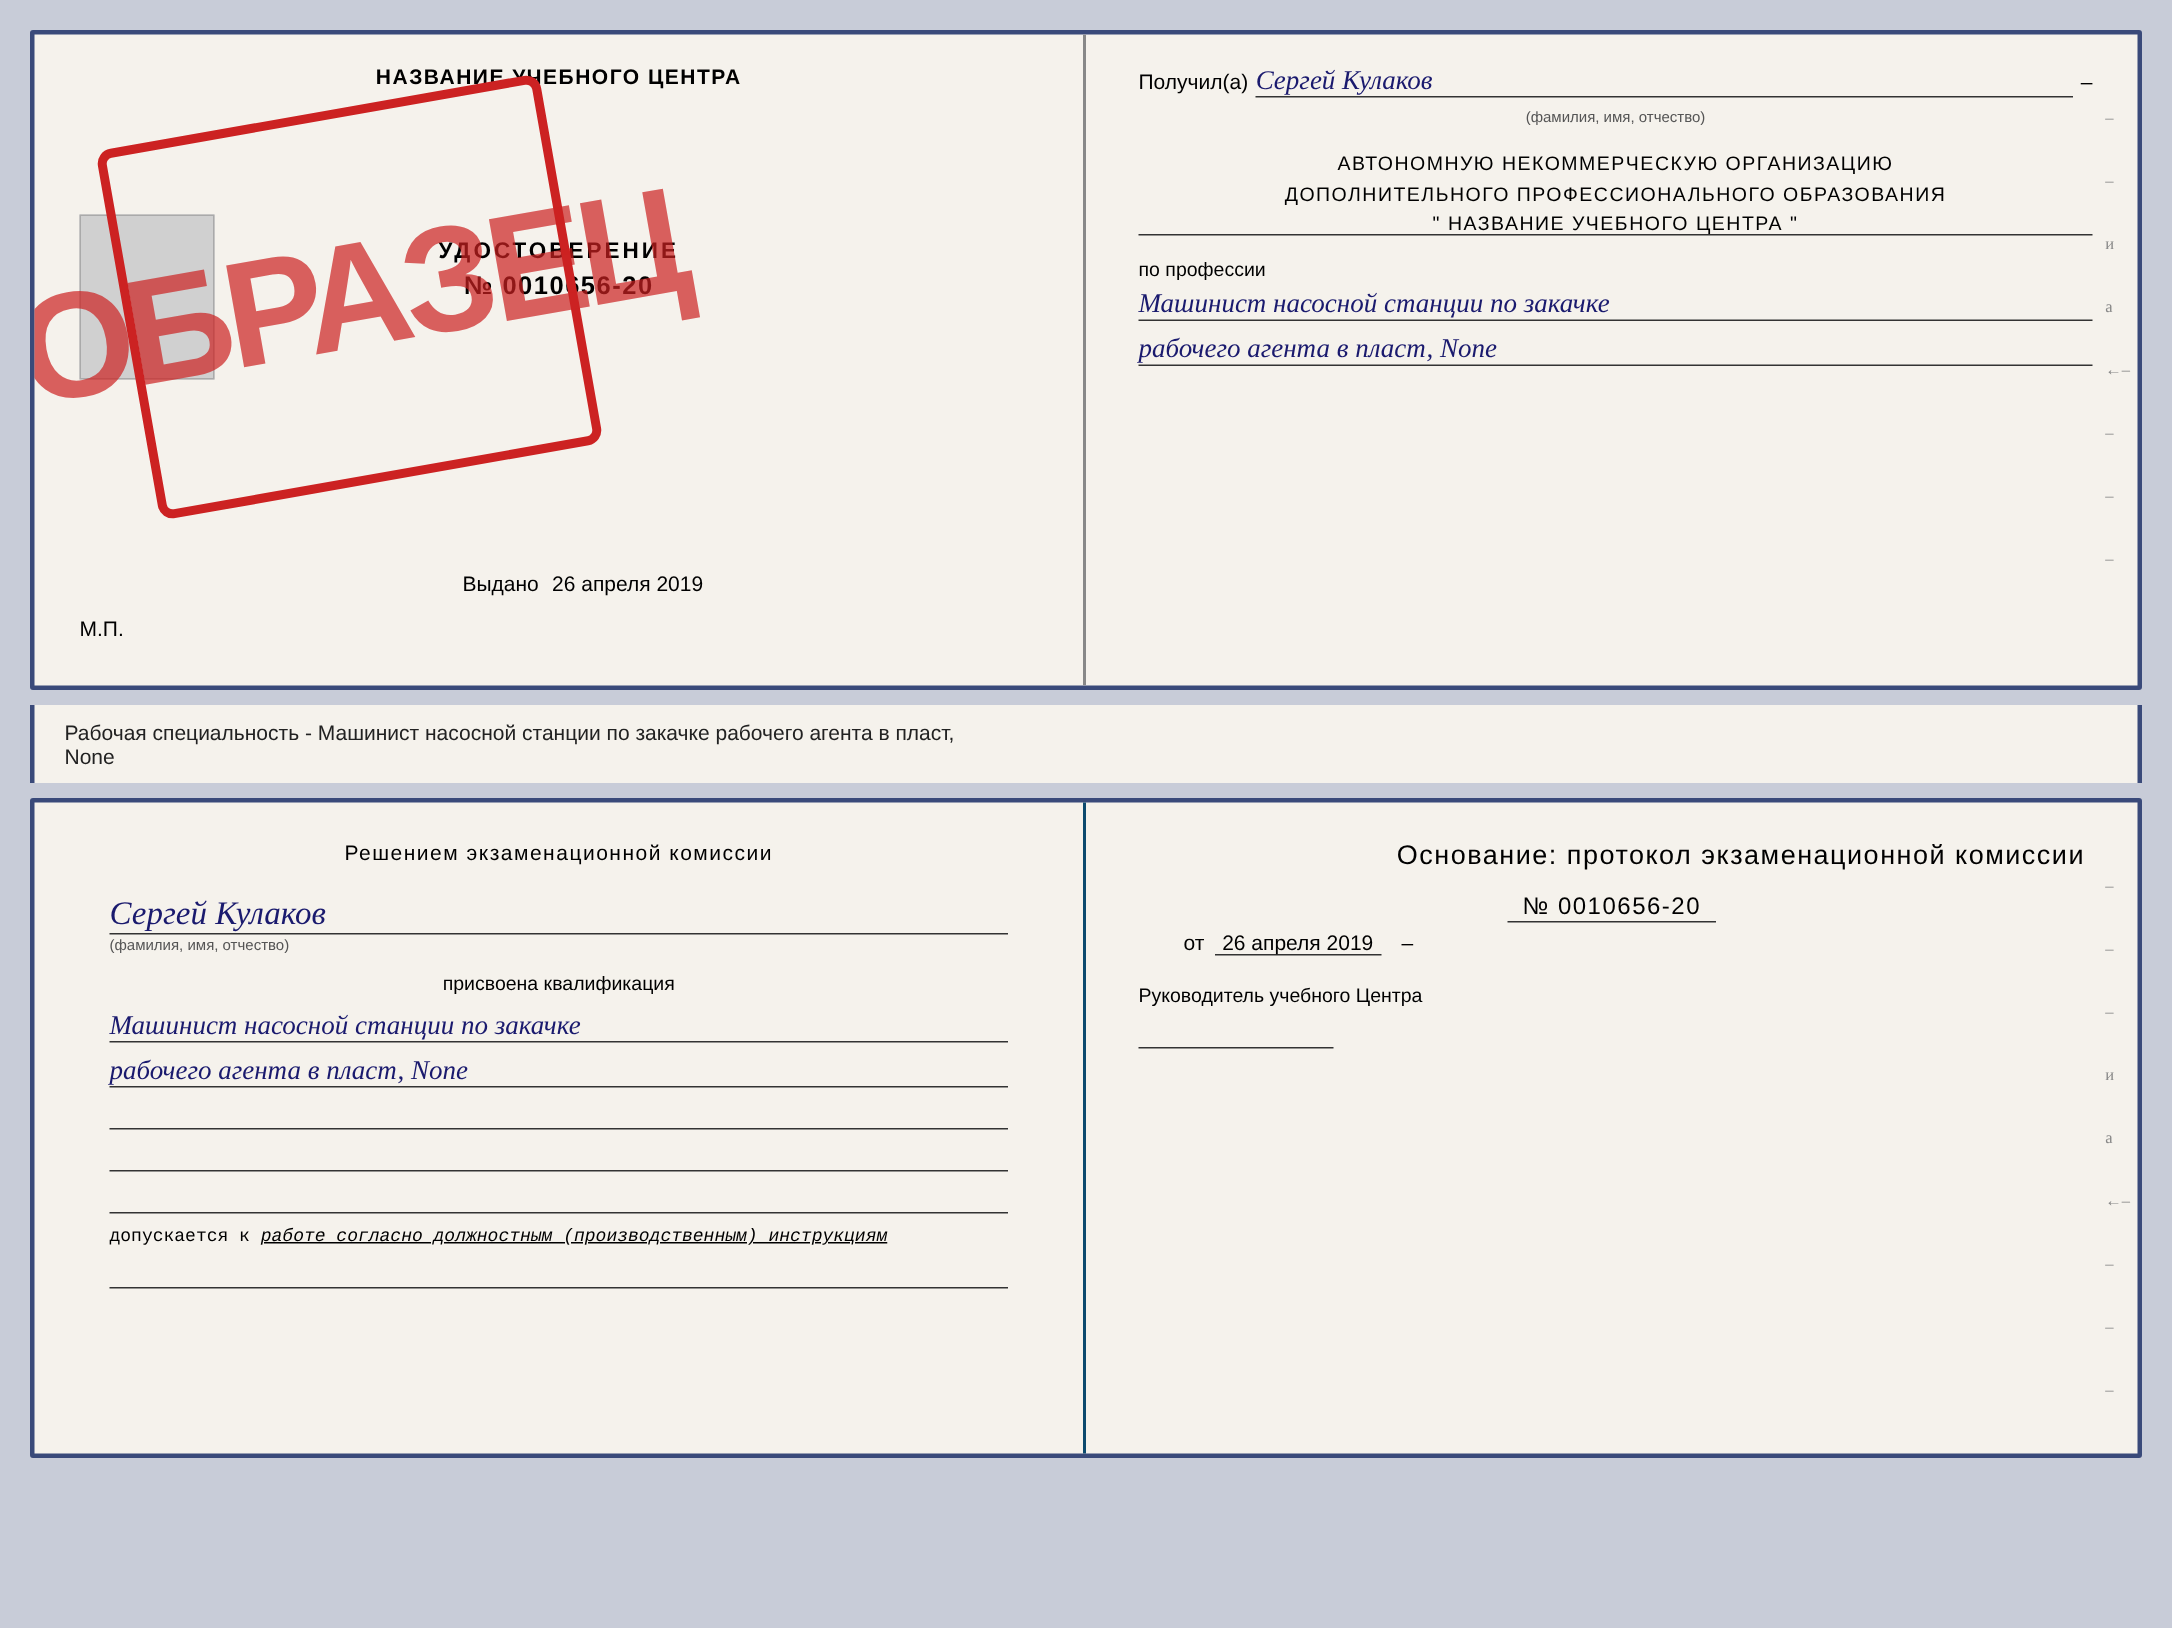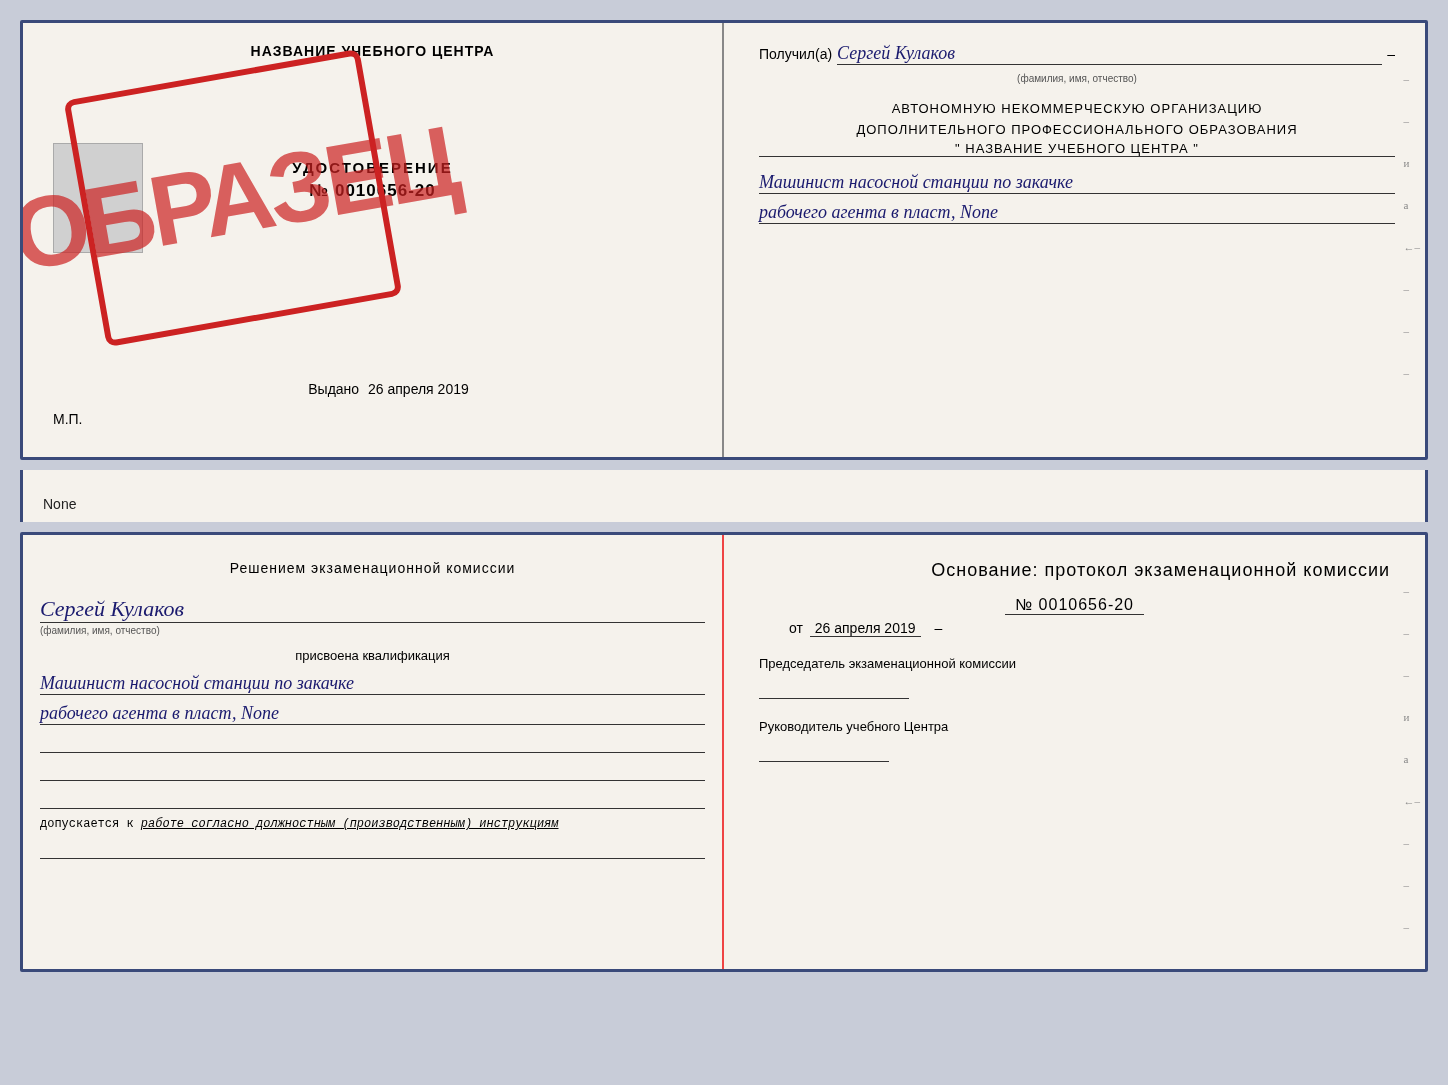--- a/index.html
+++ b/index.html
@@ -223,22 +223,22 @@
     .document-bottom {
       display: flex;
       background: #f5f2ec;
       border: 3px solid #3a4a7a;
       border-radius: 2px;
       min-height: 440px;
     }
 
     .doc-bottom-left {
       width: 50%;
-      border-right: 2px solid #ef4444;
-      padding: 25px 17px;
+      border-right: 2px solid #0c4a6e;
+      padding: 25px 50px;
     }
 
     .doc-bottom-right {
       width: 50%;
       padding: 25px 35px;
     }
 
     .commission-title {
       font-size: 14px;
       font-family: Arial, sans-serif;
@@ -388,38 +388,40 @@
       <div class="small-hint" style="margin-top:-12px; margin-bottom:15px;">(фамилия, имя, отчество)</div>
 
 
       <div class="org-block">
         <div class="org-line">АВТОНОМНУЮ НЕКОММЕРЧЕСКУЮ ОРГАНИЗАЦИЮ</div>
         <div class="org-line">ДОПОЛНИТЕЛЬНОГО ПРОФЕССИОНАЛЬНОГО ОБРАЗОВАНИЯ</div>
         <div class="org-name-line">" НАЗВАНИЕ УЧЕБНОГО ЦЕНТРА "</div>
       </div>
 
       <div style="margin-top:10px;">
+        <div class="profession-label">по профессии</div>
         <span class="profession-value">Машинист насосной станции по закачке</span>
         <span class="profession-value">рабочего агента в пласт, None</span>
       </div>
 
       <div class="right-margin-marks">
         <span>–</span>
         <span>–</span>
         <span>и</span>
         <span>а</span>
         <span>←–</span>
         <span>–</span>
         <span>–</span>
         <span>–</span>
       </div>
     </div>
   </div>
 
   <div class="separator-text">
+    <span>Рабочая специальность - Машинист насосной станции по закачке рабочего агента в пласт,</span>
     <br>
     <span>None</span>
   </div>
 
   <div class="document-bottom">
 
     <div class="doc-bottom-left">
       <div class="commission-title">Решением экзаменационной комиссии</div>
 
       <span class="person-name-large">Сергей Кулаков</span>
@@ -446,24 +448,20 @@
 
       <div class="block-center">
         <span class="protocol-number">№ 0010656-20</span>
       </div>
       <div class="protocol-date" style="text-indent:30px;">
         <span>от</span>
         <span style="border-bottom:1px solid #333; padding:0 5px; margin-left:3px;">26 апреля 2019</span>
         <span style="margin-left:10px;">–</span>
       </div>
 
-      <div class="chairman-block">
-        <div class="chairman-label">Председатель экзаменационной комиссии</div>
-        <div class="signature-line" style="width:150px;"></div>
-      </div>
 
       <div style="margin-top:20px;">
         <div class="chairman-label">Руководитель учебного Центра</div>
         <div class="signature-line" style="width:130px;"></div>
       </div>
 
       <div class="right-margin-marks">
         <span>–</span>
         <span>–</span>
         <span>–</span>

